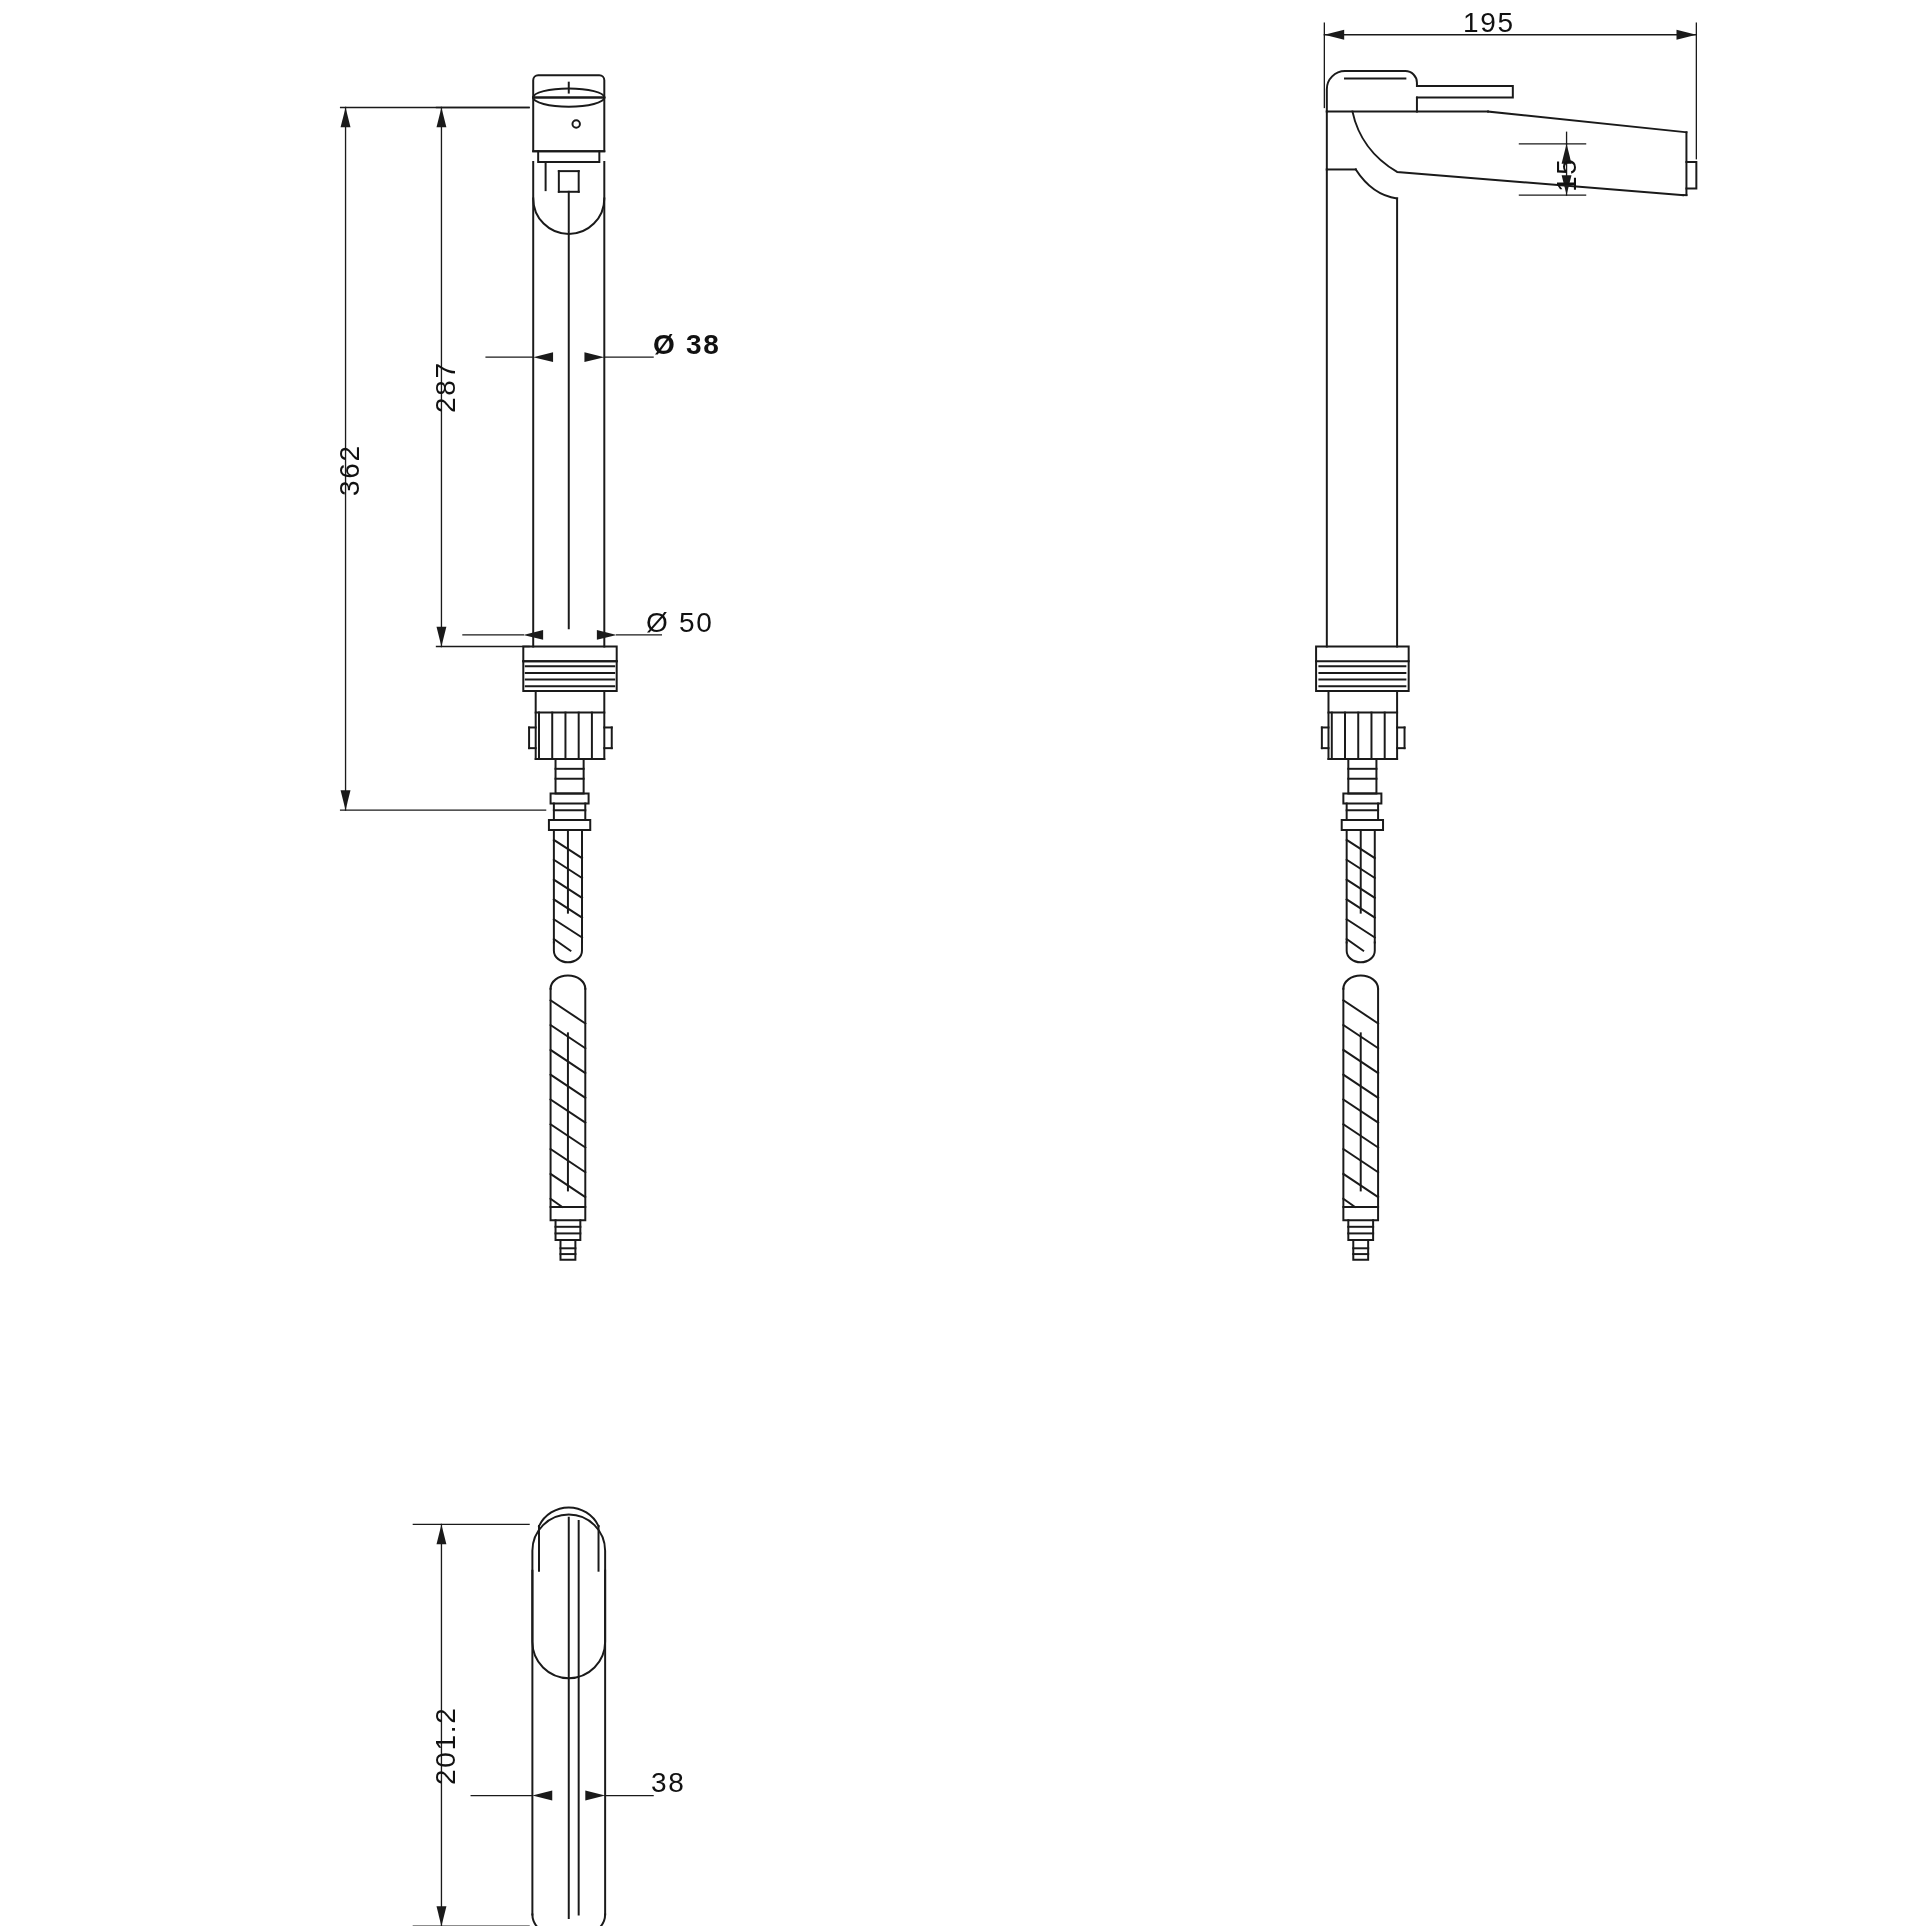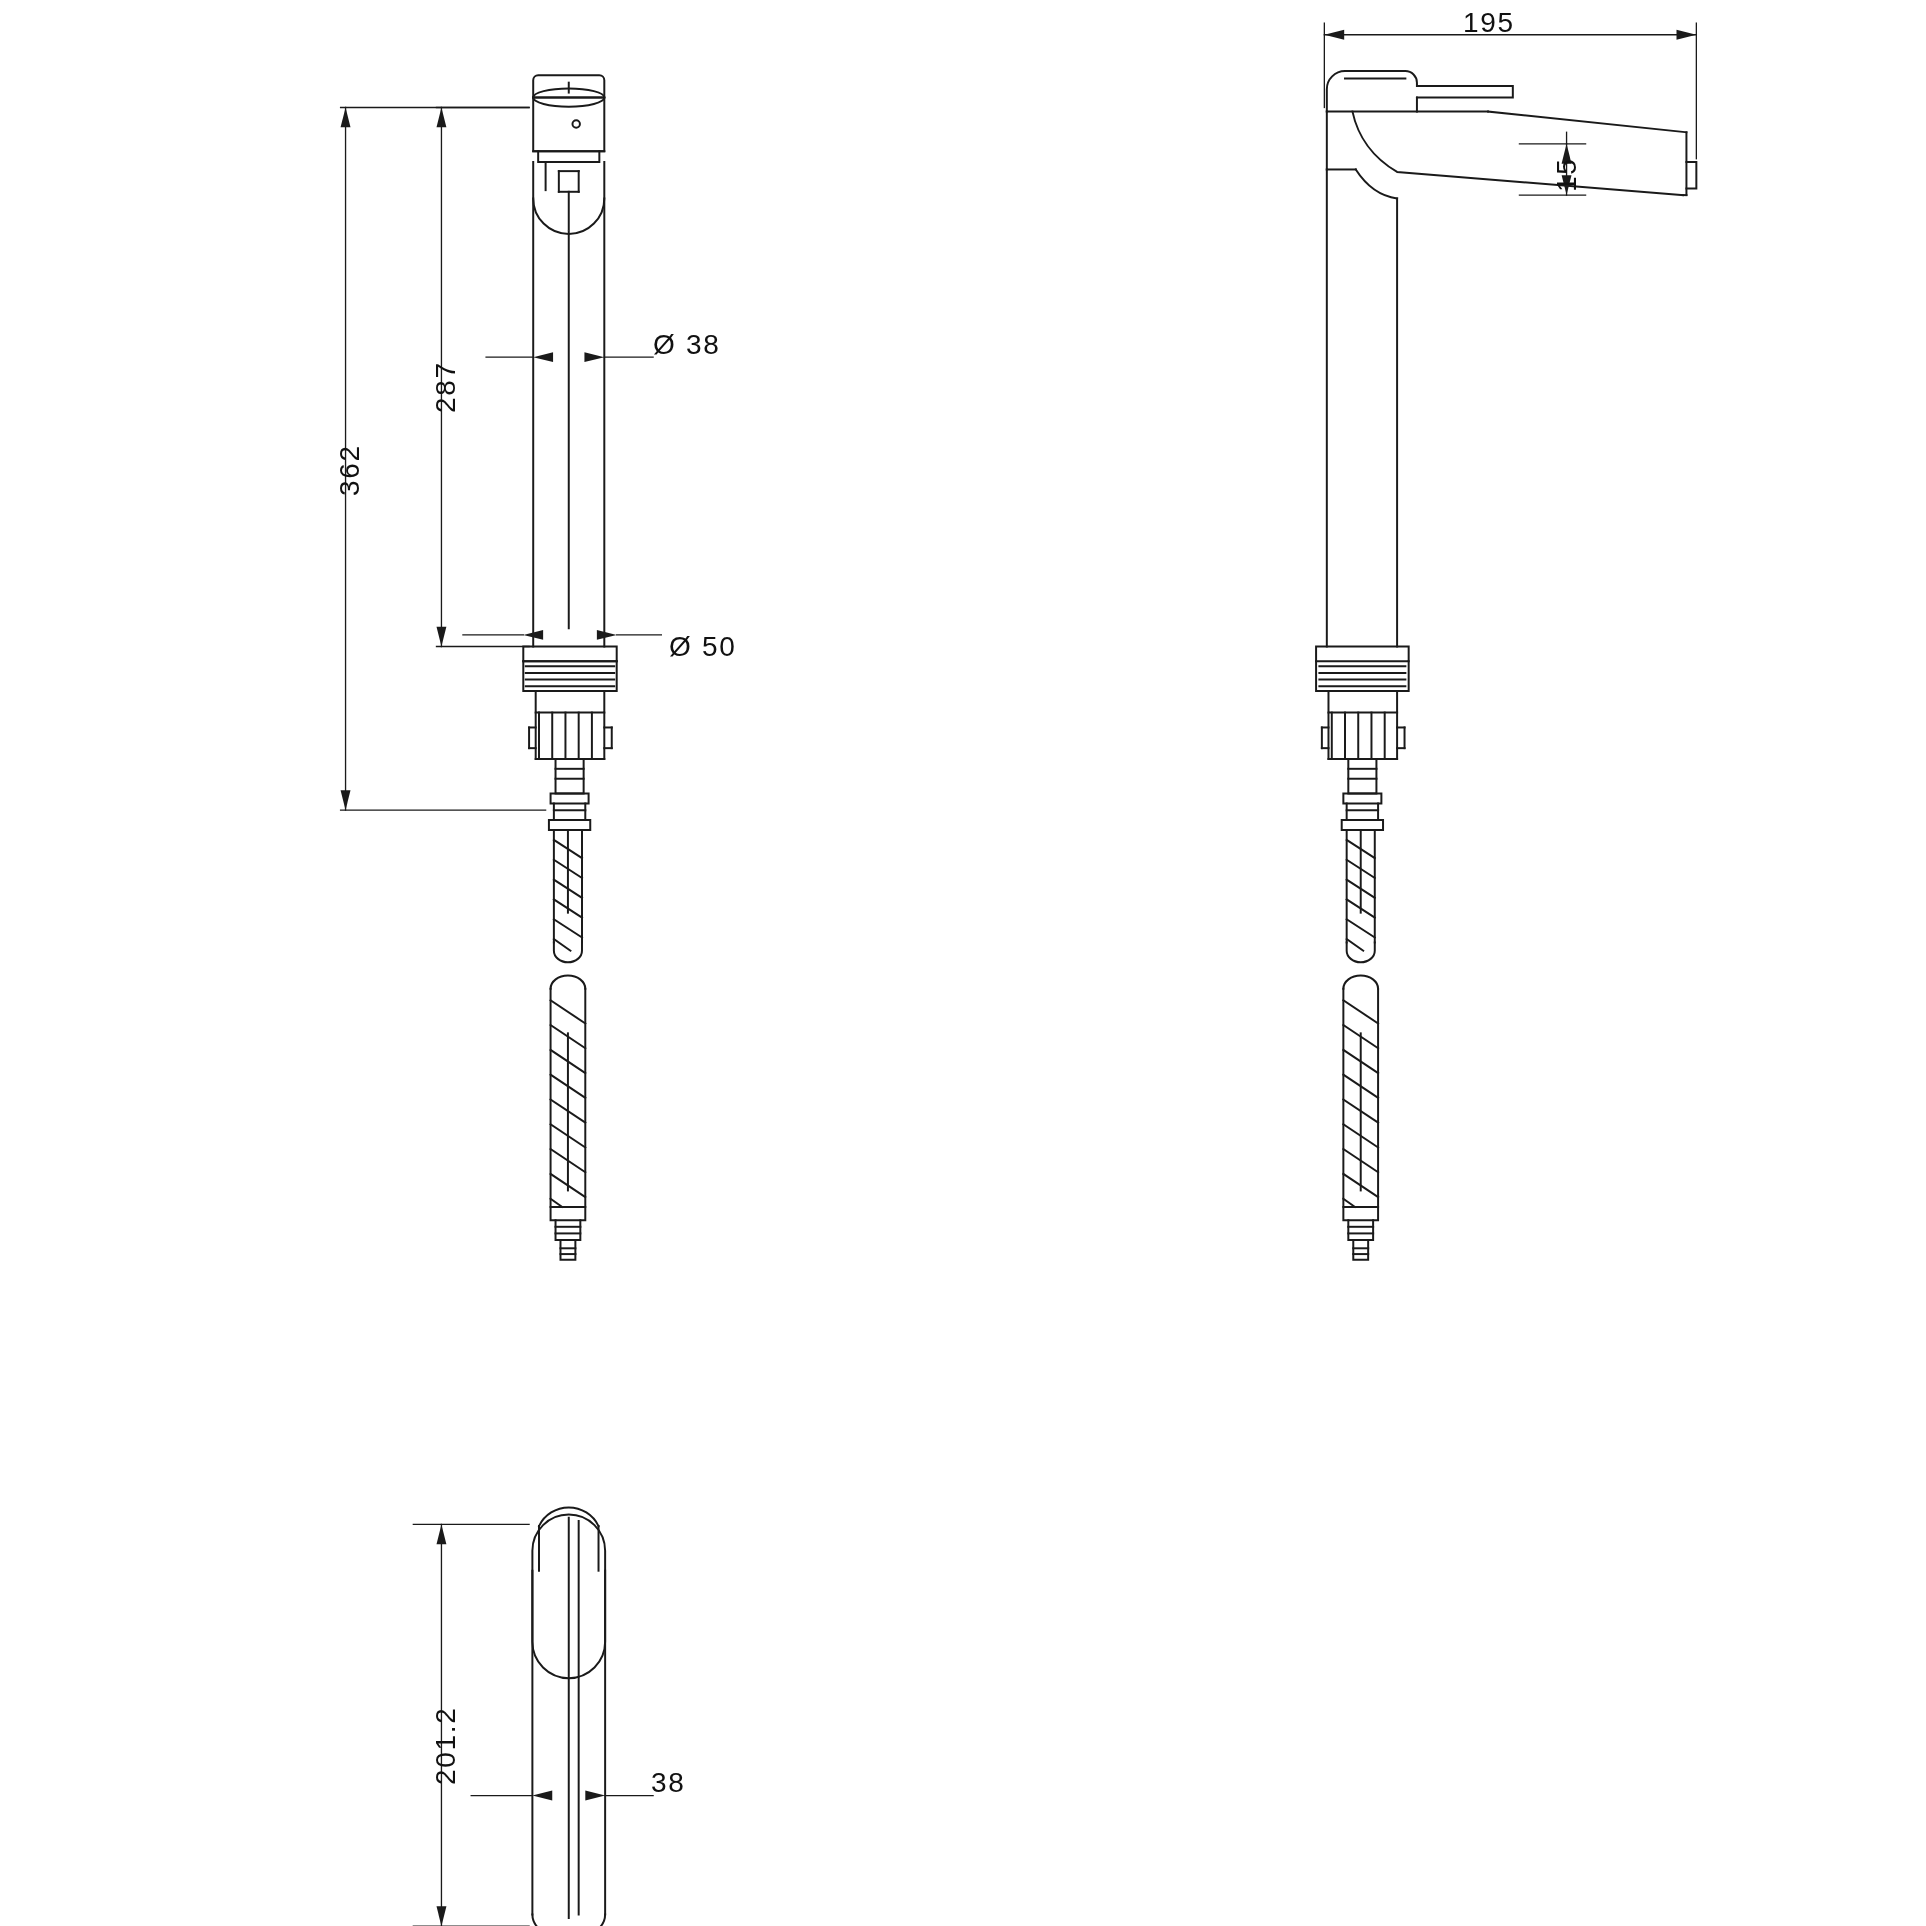--- a/index.html
+++ b/index.html
@@ -325,23 +325,23 @@
           <path d="M 732 2172 l -24 -6 l 0 12 z" fill="#1a1a1a" stroke="none"></path>
         </g>
       </g>
     </g>
   </svg>
 
   <div class="dim-label vert" style="left: 334px; top: 496px;">362</div>
 
   <div class="dim-label vert" style="left: 430px; top: 413px;">287</div>
 
-  <div class="dim-label" style="left: 653px; top: 329px;">Ø 38</div>
-
-  <div class="dim-label" style="left: 669px; top: 607px; margin-top: 24px;">Ø 50</div>
+  <div class="dim-label" style="left: 653px; top: 329px; font-weight: bold;">Ø 38</div>
+
+  <div class="dim-label" style="left: 646px; top: 607px;">Ø 50</div>
 
   <div class="dim-label" style="left: 1463px; top: 6.6px;">195</div>
 
   <div class="dim-label vert" style="left: 1551px; top: 192px;">15</div>
 
   <div class="dim-label vert" style="left: 430px; top: 1785px;">201.2</div>
 
   <div class="dim-label" style="left: 645px; top: 1767px; margin-left: 6px;">38</div>
 
 </div>

